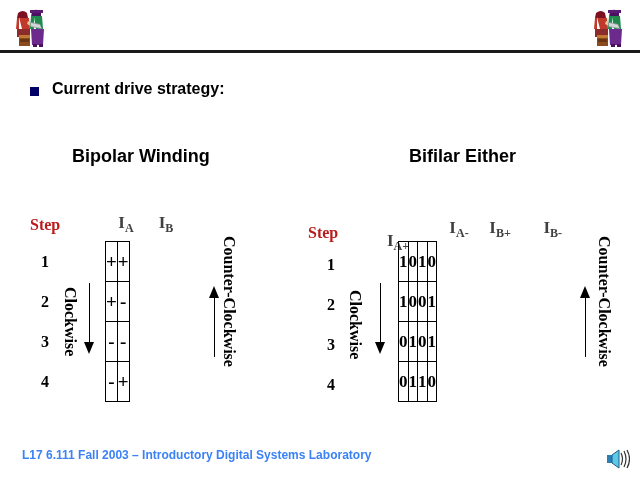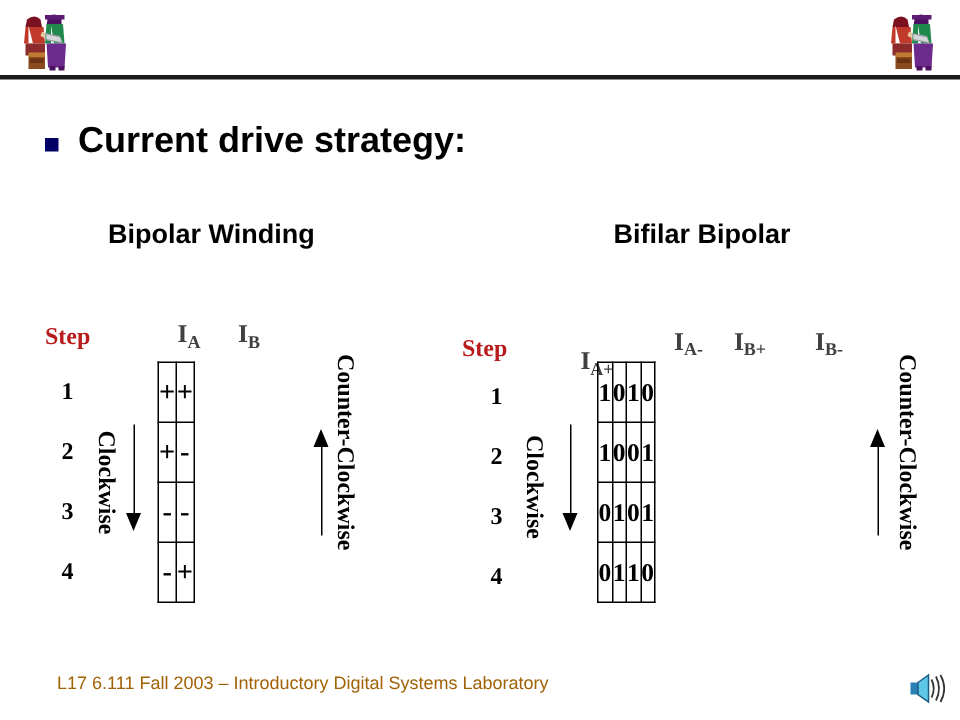--- a/index.html
+++ b/index.html
@@ -56,21 +56,21 @@
     align-items: center;
   }
   #bullet-square {
     width: 9px; height: 9px;
     background: #000066;
     margin-right: 13px;
     margin-top: 4px;
     flex: none;
   }
   #bullet-text {
-    font-size: 24px;
+    font-size: 16px;
     font-weight: bold;
     color: #000000;
     white-space: nowrap;
   }
 
   
   .winding-heading {
     position: absolute;
     font-size: 18px;
     font-weight: bold;
@@ -169,24 +169,24 @@
     left: 0; top: 0;
     width: 0; height: 0;
     border-left: 5px solid transparent;
     border-right: 5px solid transparent;
     border-bottom: 12px solid #000;
   }
 
   
   #footer-text {
     position: absolute;
-    left: 38px; top: 448px;
+    left: 22px; top: 448px;
     font-size: 12px;
-    font-weight: normal;
-    color: #a16207;
+    font-weight: bold;
+    color: #3b82f6;
     white-space: nowrap;
   }
   #sound-icon {
     position: absolute;
     left: 606px; top: 448px;
     width: 24px; height: 22px;
   }
 </style>
 </head>
 <body>
@@ -242,21 +242,21 @@
 
   <div id="header-rule"></div>
 </div>
 
 <div id="bullet-row">
   <div id="bullet-square"></div>
   <div id="bullet-text">Current drive strategy:</div>
 </div>
 
 <div class="winding-heading" id="heading-bipolar">Bipolar Winding</div>
-<div class="winding-heading" id="heading-bifilar">Bifilar Bipolar</div>
+<div class="winding-heading" id="heading-bifilar">Bifilar Either</div>
 
 <div class="winding-block">
 
   <div class="step-label" style="left:30px; top:216px;">Step</div>
 
   <div class="step-num" style="left:36px; top:253px;">1</div>
   <div class="step-num" style="left:36px; top:293px;">2</div>
   <div class="step-num" style="left:36px; top:333px;">3</div>
   <div class="step-num" style="left:36px; top:373px;">4</div>
 

